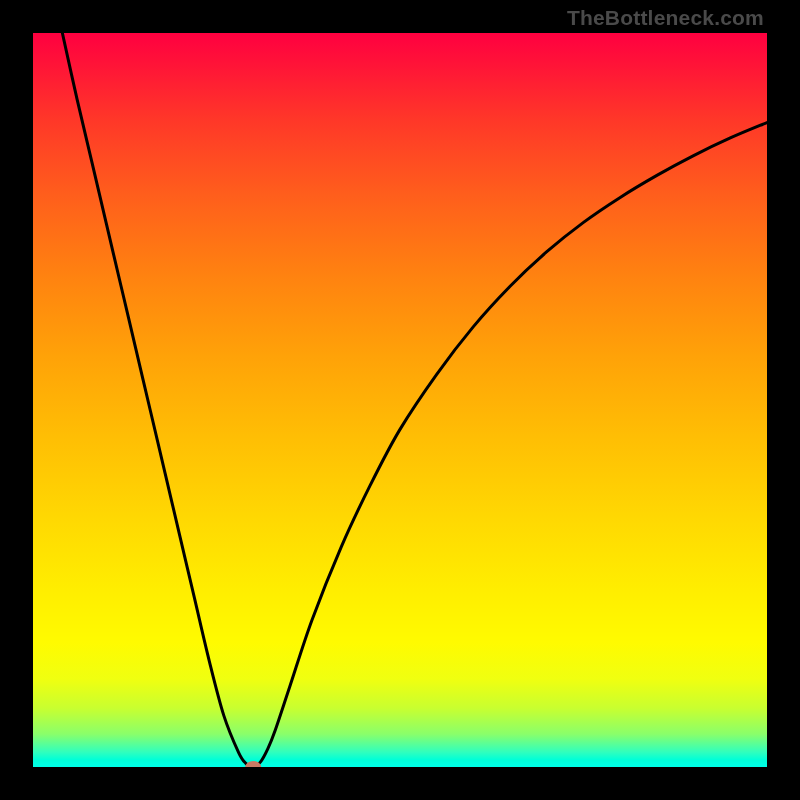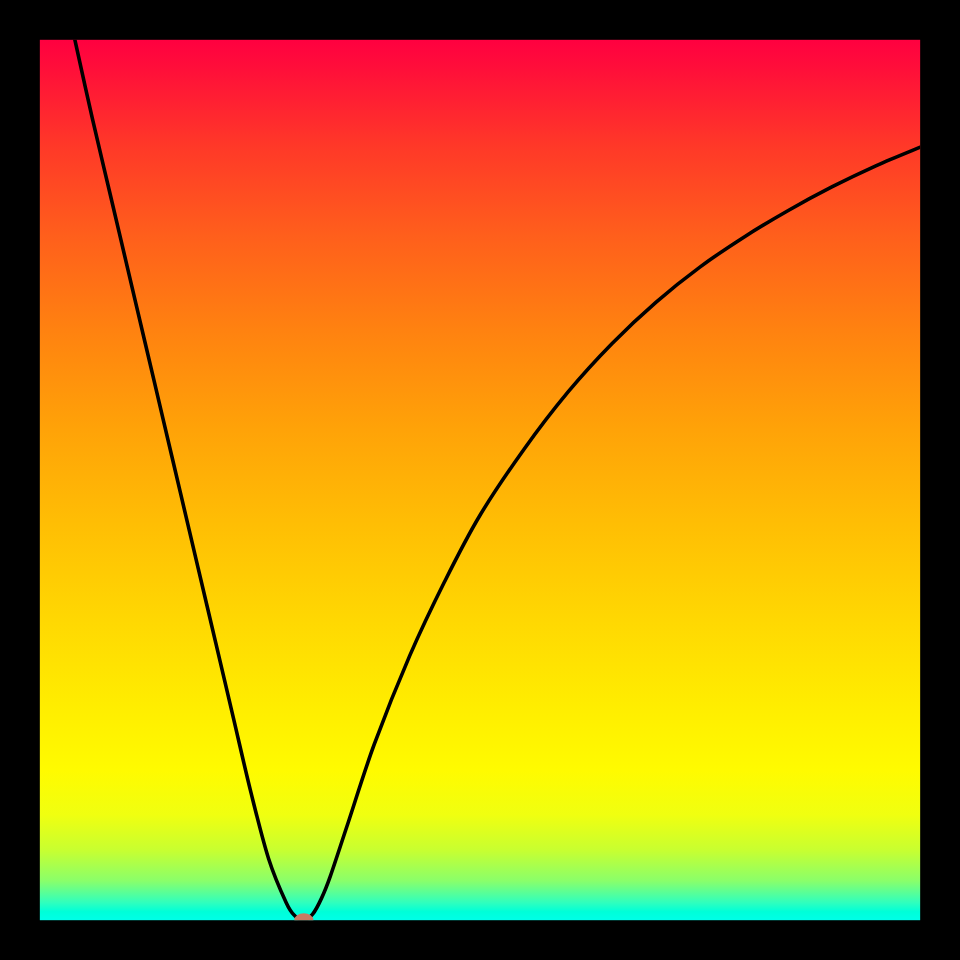--- a/index.html
+++ b/index.html
@@ -64,20 +64,21 @@
     height: 734px;
   }
   .minpoint {
     fill: #c97a64;
   }
 </style>
 </head>
 <body>
 
 <div class="frame">
+  <div class="watermark">TheBottleneck.com</div>
 
   <div class="plot">
     <div class="gradient"></div>
     <svg class="curve" viewBox="0 0 734 734" preserveAspectRatio="none">
       <path id="curve-path" fill="none" stroke-width="3" stroke-linejoin="round" stroke-linecap="round" d="M 29.36 0.00 C 31.81 11.01 39.15 44.65 44.04 66.06 C 48.93 87.47 53.83 107.65 58.72 128.45 C 63.61 149.25 68.51 170.04 73.40 190.84 C 78.29 211.64 83.19 232.43 88.08 253.23 C 92.97 274.03 97.87 294.82 102.76 315.62 C 107.65 336.42 112.55 357.21 117.44 378.01 C 122.33 398.81 127.23 419.60 132.12 440.40 C 137.01 461.20 141.91 481.99 146.80 502.79 C 151.69 523.59 156.59 544.38 161.48 565.18 C 166.37 585.98 171.27 608.00 176.16 627.57 C 181.05 647.14 185.95 667.33 190.84 682.62 C 195.73 697.91 201.85 711.37 205.52 719.32 C 209.19 727.27 210.41 727.88 212.86 730.33 C 215.31 732.78 217.75 734.24 220.20 734.00 C 222.65 733.76 225.09 731.92 227.54 728.86 C 229.99 725.80 232.43 720.91 234.88 715.65 C 237.33 710.39 238.55 707.70 242.22 697.30 C 245.89 686.90 250.78 671.61 256.90 653.26 C 263.02 634.91 270.36 610.44 278.92 587.20 C 287.48 563.96 298.49 536.43 308.28 513.80 C 318.07 491.17 327.85 470.98 337.64 451.41 C 347.43 431.84 355.99 414.71 367.00 396.36 C 378.01 378.01 391.47 358.44 403.70 341.31 C 415.93 324.18 428.17 308.28 440.40 293.60 C 452.63 278.92 464.87 265.71 477.10 253.23 C 489.33 240.75 501.57 229.37 513.80 218.73 C 526.03 208.09 538.27 198.42 550.50 189.37 C 562.73 180.32 574.97 172.25 587.20 164.42 C 599.43 156.59 611.67 149.37 623.90 142.40 C 636.13 135.42 648.37 128.82 660.60 122.58 C 672.83 116.34 685.07 110.47 697.30 104.96 C 709.53 99.46 727.88 92.12 734.00 89.55" stroke="#000000"></path>
       <ellipse id="min-dot" class="minpoint" rx="8" ry="6" cx="220.20" cy="734.00"></ellipse>
     </svg>
   </div>
 </div>
 

